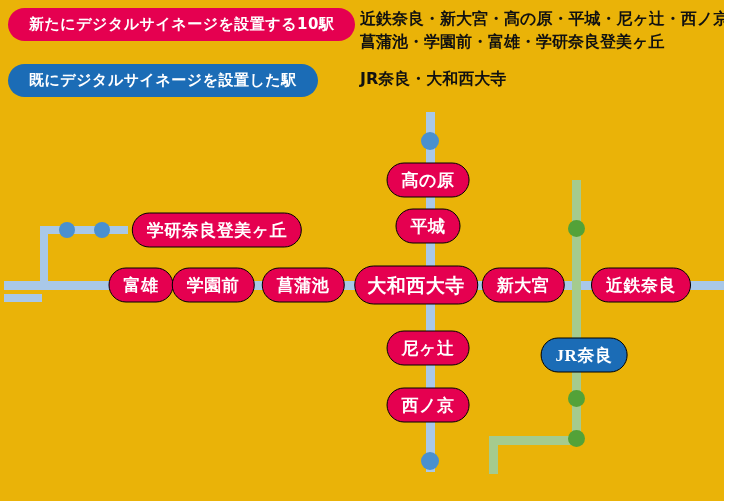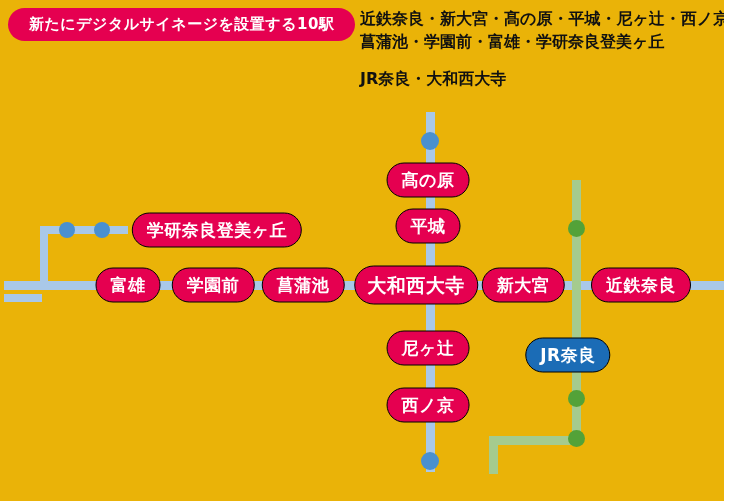--- a/index.html
+++ b/index.html
@@ -72,20 +72,21 @@
   .pill.jr { background: var(--blue, #1b6cb6); }
   .pill.large { font-size: 19px; padding: 9px 12px; }
 </style>
 </head>
 <body>
 
 <div class="stage">
 
   <div class="badge badge-pink">新たにデジタルサイネージを設置する10駅</div>
   <div class="legend-text first">近鉄奈良・新大宮・髙の原・平城・尼ヶ辻・西ノ京・菖蒲池・学園前・富雄・学研奈良登美ヶ丘</div>
+  <div class="badge badge-blue">既にデジタルサイネージを設置した駅</div>
   <div class="legend-text second">JR奈良・大和西大寺</div>
 
   <div class="line blue" style="left:4px; top:281px; width:746px; height:9px;"></div>
   <div class="line blue" style="left:4px; top:294px; width:38px; height:8px;"></div>
   <div class="line blue" style="left:40px; top:229px; width:8px; height:57px;"></div>
   <div class="line blue" style="left:40px; top:226px; width:88px; height:8px;"></div>
   <div class="line blue" style="left:426px; top:112px; width:9px; height:360px;"></div>
   <div class="line green" style="left:572px; top:180px; width:9px; height:262px;"></div>
   <div class="line green" style="left:489px; top:436px; width:92px; height:9px;"></div>
   <div class="line green" style="left:489px; top:436px; width:9px; height:38px;"></div>
@@ -94,23 +95,23 @@
   <div class="dot blue" style="left:94px; top:222px; width:16px; height:16px;"></div>
   <div class="dot blue" style="left:421px; top:132px; width:18px; height:18px;"></div>
   <div class="dot blue" style="left:421px; top:452px; width:18px; height:18px;"></div>
   <div class="dot green" style="left:568px; top:220px; width:17px; height:17px;"></div>
   <div class="dot green" style="left:568px; top:390px; width:17px; height:17px;"></div>
   <div class="dot green" style="left:568px; top:430px; width:17px; height:17px;"></div>
 
   <div class="pill" style="left:428px; top:180px;">髙の原</div>
   <div class="pill" style="left:428px; top:226px;">平城</div>
   <div class="pill" style="left:217px; top:230px;">学研奈良登美ヶ丘</div>
-  <div class="pill" style="left:128px; top:285px;">富雄</div>
+  <div class="pill" style="left:141px; top:285px;">富雄</div>
   <div class="pill" style="left:213px; top:285px;">学園前</div>
   <div class="pill" style="left:303px; top:285px;">菖蒲池</div>
   <div class="pill large" style="left:416px; top:285px;">大和西大寺</div>
   <div class="pill" style="left:523px; top:285px;">新大宮</div>
   <div class="pill" style="left:641px; top:285px;">近鉄奈良</div>
   <div class="pill" style="left:428px; top:348px;">尼ヶ辻</div>
   <div class="pill" style="left:428px; top:405px;text-align:center;">西ノ京</div>
-  <div class="pill jr" style="left:568px; top:355px;">JR奈良</div>
+  <div class="pill jr" style="left:584px; top:355px;font-family:Liberation Serif, serif;">JR奈良</div>
 
 </div>
 
 </body></html>

